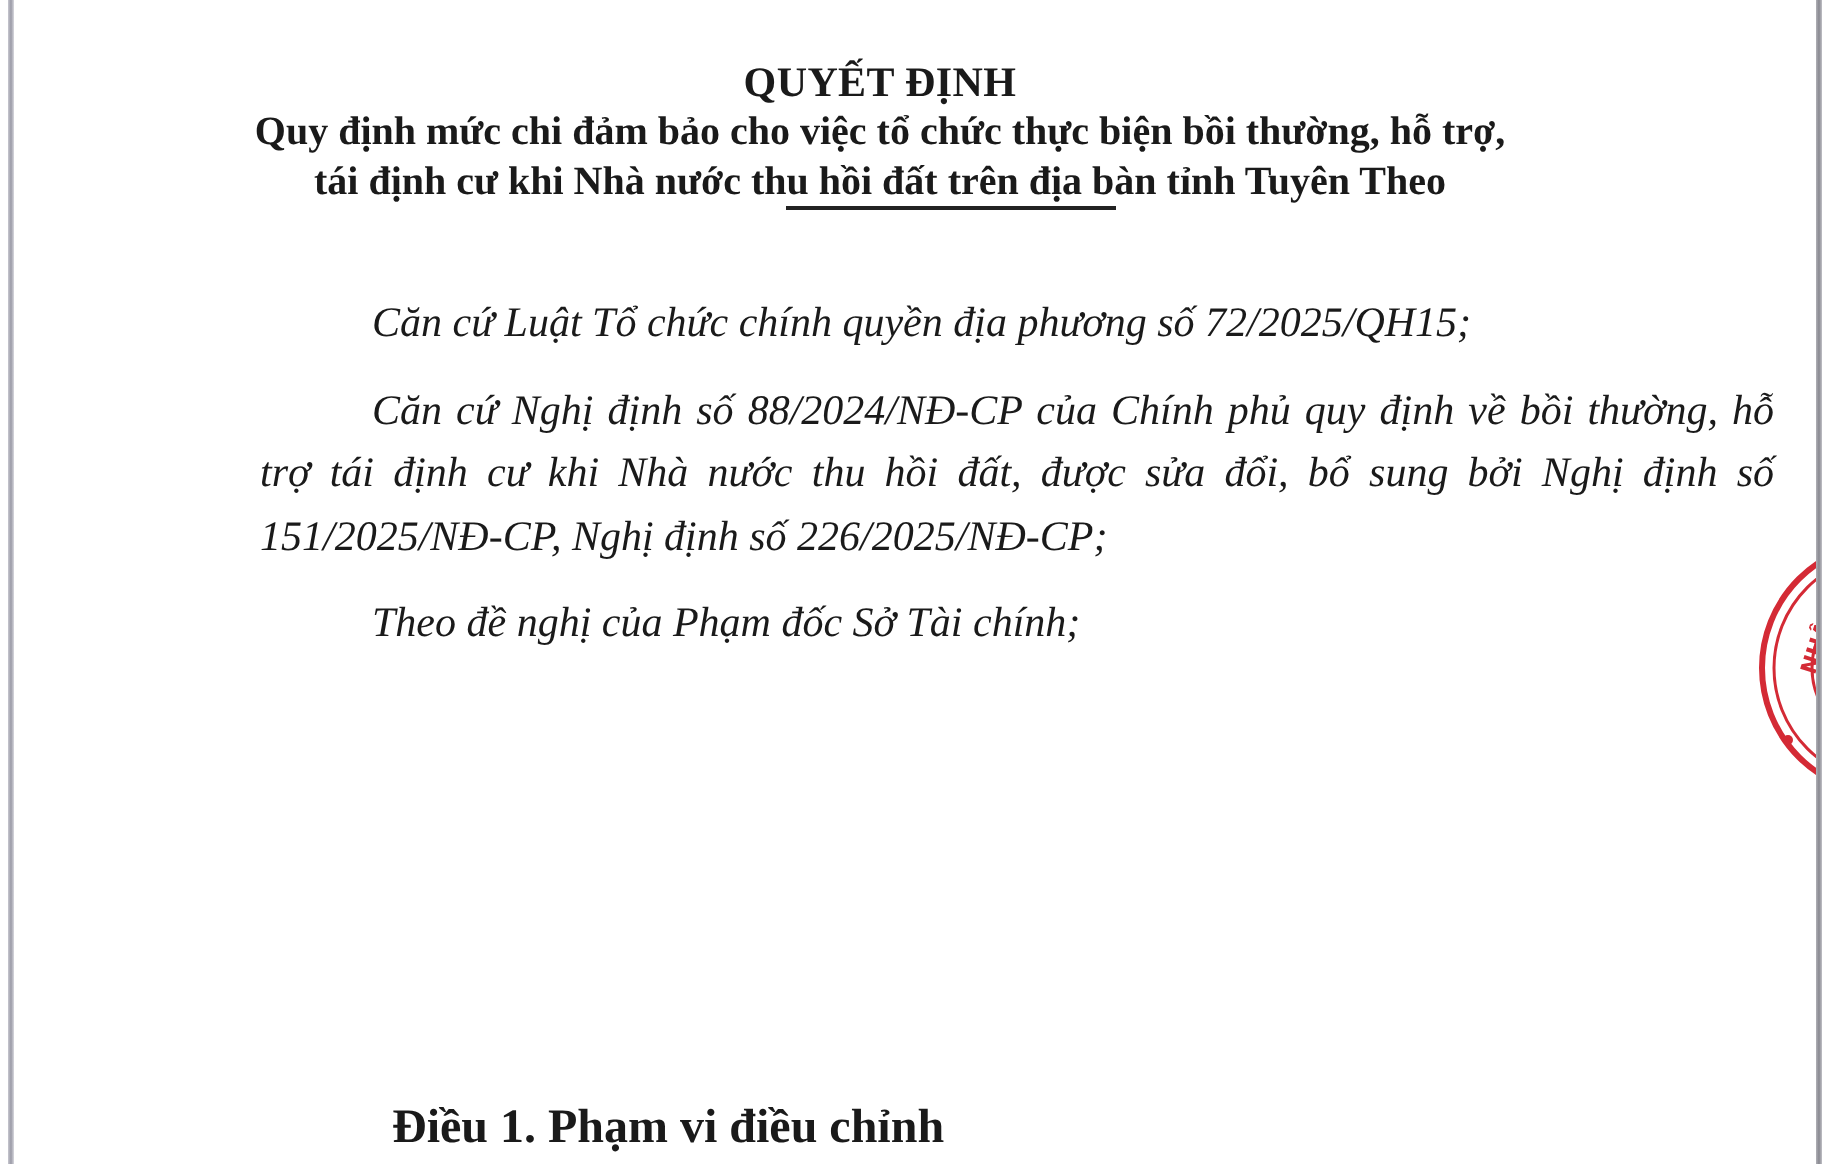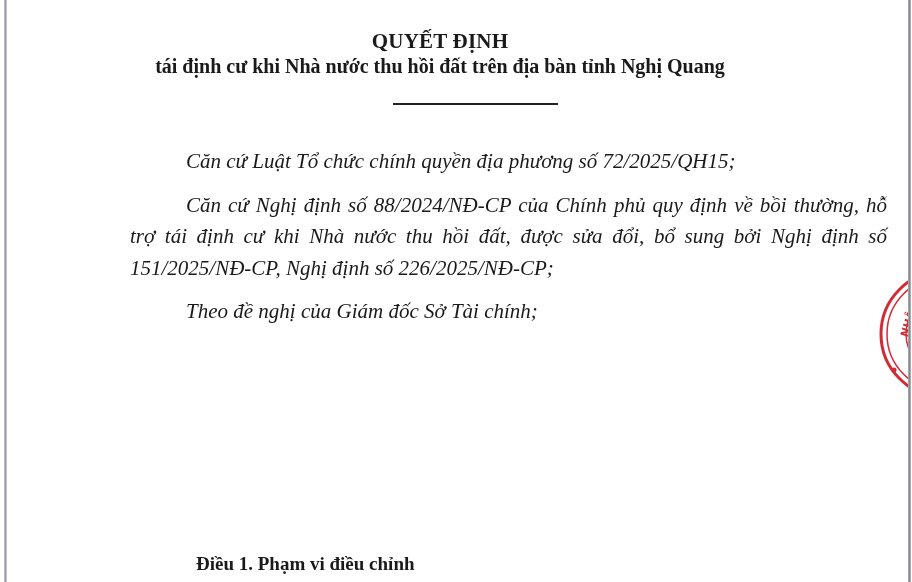--- a/index.html
+++ b/index.html
@@ -34,43 +34,44 @@
     .body-text {
       position: absolute; left: 130px; top: 146px; width: 757px;
       font-style: italic; font-size: 21px;
     }
     .para {
       line-height: 31.5px; margin: 0 0 12px 0; text-align: justify;
     }
     .para .indent { display: inline-block; width: 56px; }
     .heading {
       position: absolute; left: 196px; top: 551px;
-      font-weight: bold; font-size: 19px; line-height: 26px;
+      font-weight: bold; font-size: 24px; line-height: 26px;
     }
     .seal {
       position: absolute; left: 876px; top: 268px; width: 32px; height: 132px;
       overflow: hidden;
     }
   </style>
 </head>
 <body>
 
 <div class="edge-left"></div>
 <div class="edge-right"></div>
 
 <div class="header" style="width:880px;">
   <div class="title">QUYẾT ĐỊNH</div>
-  <div class="subtitle">tái định cư khi Nhà nước thu hồi đất trên địa bàn tỉnh Nghị Quang</div>
+  <div class="subtitle">Quy định mức chi đảm bảo cho việc tổ chức thực biện bồi thường, hỗ trợ,</div>
+  <div class="subtitle">tái định cư khi Nhà nước thu hồi đất trên địa bàn tỉnh Tuyên Theo</div>
 </div>
 <div class="title-rule"></div>
 
 <div class="body-text">
   <p class="para"><span class="indent"></span><span>Căn cứ Luật Tổ chức chính quyền địa phương số 72/2025/QH15;</span></p>
   <p class="para"><span class="indent"></span><span>Căn cứ Nghị định số 88/2024/NĐ-CP của Chính phủ quy định về bồi thường, hỗ trợ tái định cư khi Nhà nước thu hồi đất, được sửa đổi, bổ sung bởi Nghị định số 151/2025/NĐ-CP, Nghị định số 226/2025/NĐ-CP;</span></p>
-  <p class="para"><span class="indent"></span><span>Theo đề nghị của Giám đốc Sở Tài chính;</span></p>
+  <p class="para"><span class="indent"></span><span>Theo đề nghị của Phạm đốc Sở Tài chính;</span></p>
 </div>
 
 <div class="heading">Điều 1. Phạm vi điều chỉnh</div>
 
 <div class="seal">
   <svg width="140" height="132" viewBox="0 0 140 132">
     <circle cx="68" cy="66" r="63" fill="none" stroke="#d42a35" stroke-width="3"></circle>
     <circle cx="68" cy="66" r="57" fill="none" stroke="#d42a35" stroke-width="1.5"></circle>
     <circle cx="68" cy="66" r="38" fill="none" stroke="#d42a35" stroke-width="1.5"></circle>
     <text x="20" y="78" fill="#d42a35" font-family="DejaVu Sans, sans-serif" font-size="11" font-weight="bold" transform="rotate(-72 20 66)">NHÂN</text>

